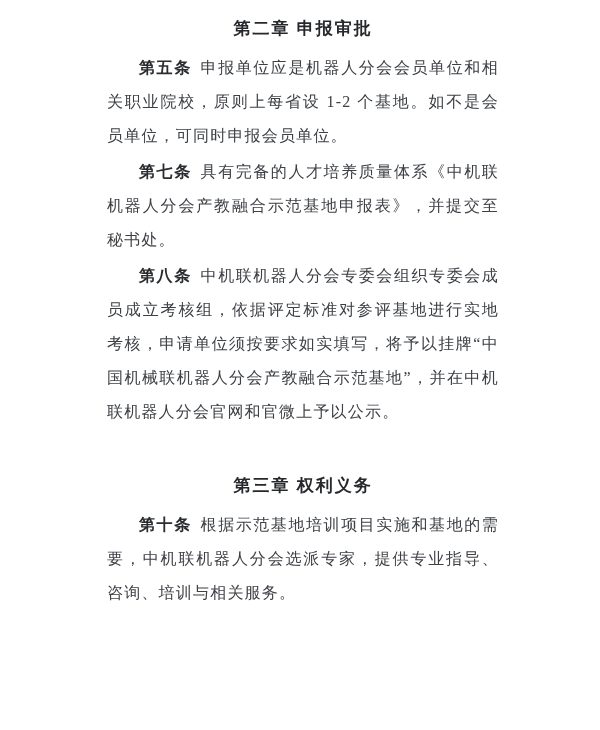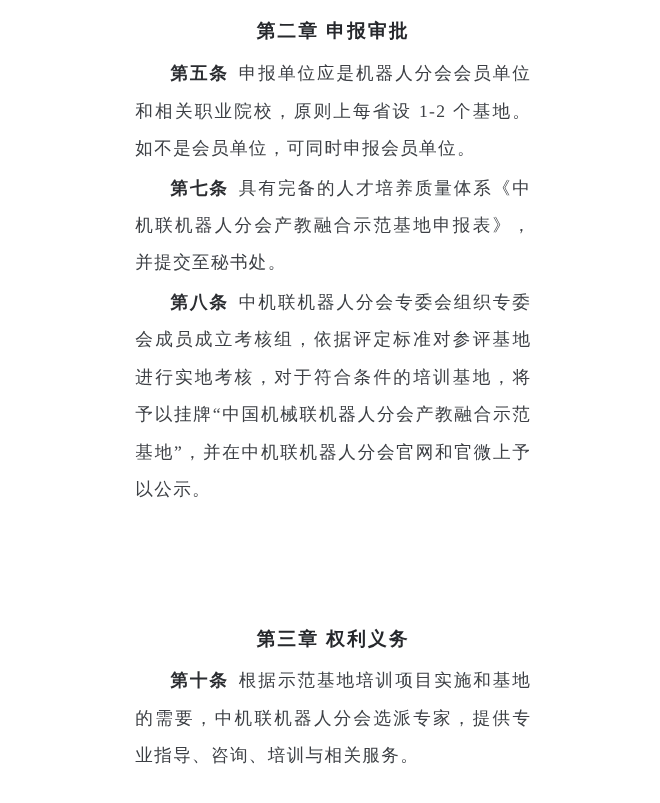--- a/index.html
+++ b/index.html
@@ -21,25 +21,25 @@
   .chapter-heading {
     margin: 0 0 9px 0;
     text-align: center;
     font-size: 17px;
     font-weight: bold;
     color: #26282c;
     letter-spacing: 2px;
     line-height: 26px;
   }
   .chapter-heading.second {
-    margin-top: 105px;
+    margin-top: 44px;
     text-align: center;
   }
   .article {
-    margin: 2px 16px;
+    margin: 2px 0;
     font-size: 16px;
     color: #3d4045;
     line-height: 34px;
     letter-spacing: 1.2px;
     text-align: justify;
     text-indent: 2em;
   }
   .article .article-label {
     font-weight: bold;
     color: #2b2d31;
@@ -51,20 +51,20 @@
 
 <div class="page">
 
   <h2 class="chapter-heading">第二章 申报审批</h2>
 
   <p class="article"><span class="article-label">第五条</span><span>申报单位应是机器人分会会员单位和相关职业院校，原则上每省设 1-2 个基地。如不是会员单位，可同时申报会员单位。</span></p>
 
 
   <p class="article"><span class="article-label">第七条</span><span>具有完备的人才培养质量体系《中机联机器人分会产教融合示范基地申报表》，并提交至秘书处。</span></p>
 
-  <p class="article"><span class="article-label">第八条</span><span>中机联机器人分会专委会组织专委会成员成立考核组，依据评定标准对参评基地进行实地考核，对于符合条件的培训基地，将予以挂牌“中国机械联机器人分会产教融合示范基地”，并在中机联机器人分会官网和官微上予以公示。</span></p>
+  <p class="article"><span class="article-label">第八条</span><span>中机联机器人分会专委会组织专委会成员成立考核组，依据评定标准对参评基地进行实地考核，申请单位须按要求如实填写，将予以挂牌“中国机械联机器人分会产教融合示范基地”，并在中机联机器人分会官网和官微上予以公示。</span></p>
 
   <h2 class="chapter-heading second">第三章 权利义务</h2>
 
 
   <p class="article"><span class="article-label">第十条</span><span>根据示范基地培训项目实施和基地的需要，中机联机器人分会选派专家，提供专业指导、咨询、培训与相关服务。</span></p>
 
 </div>
 
 </body></html>

